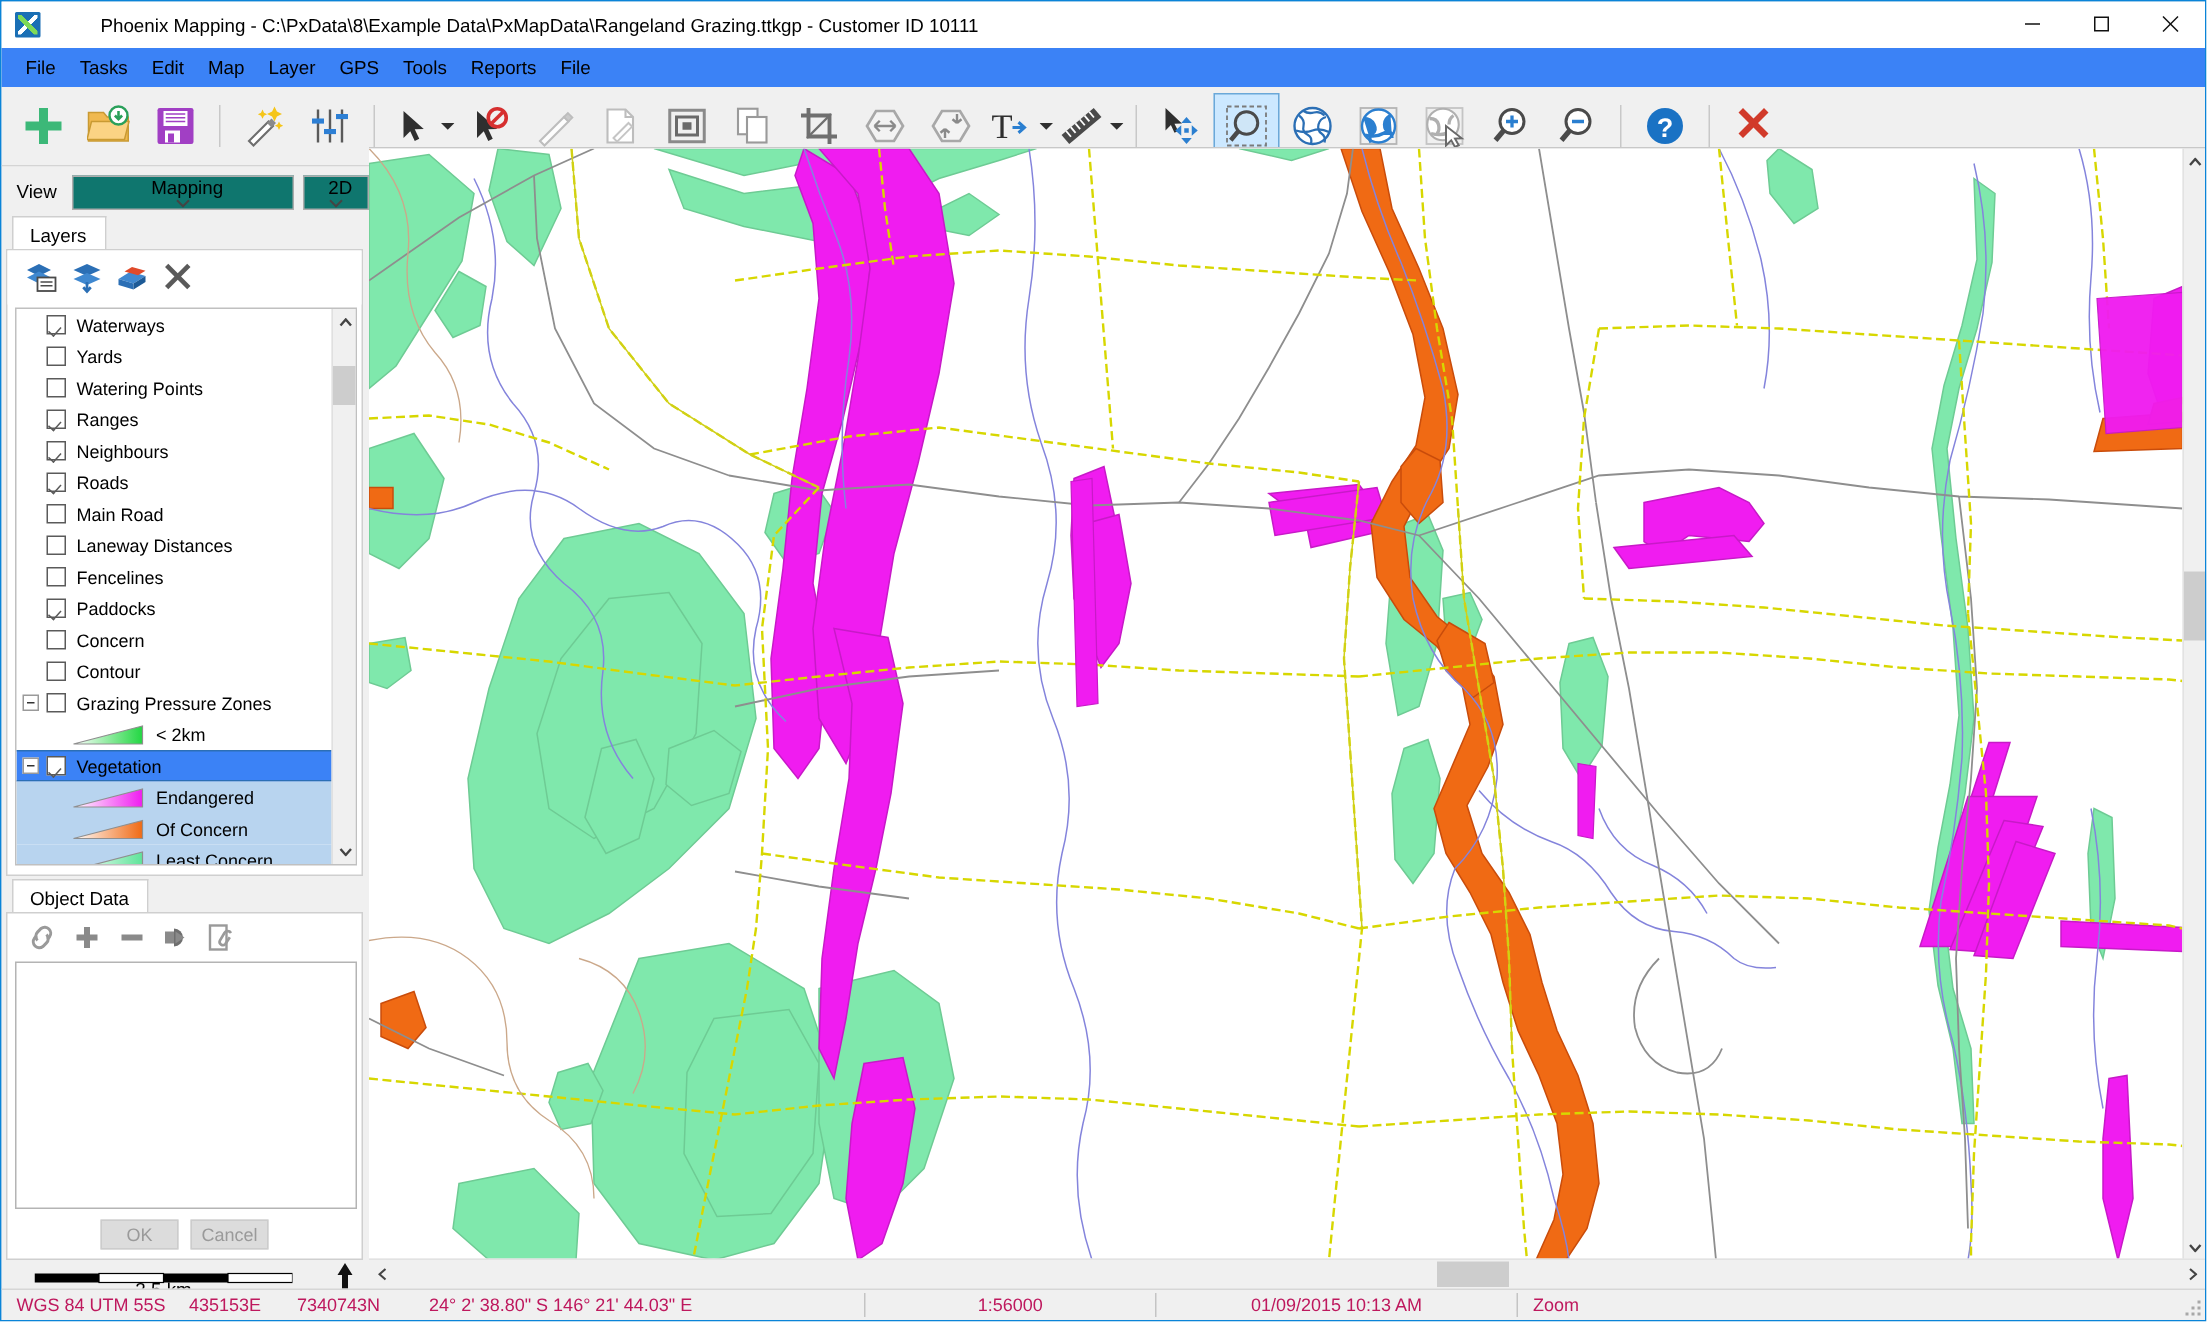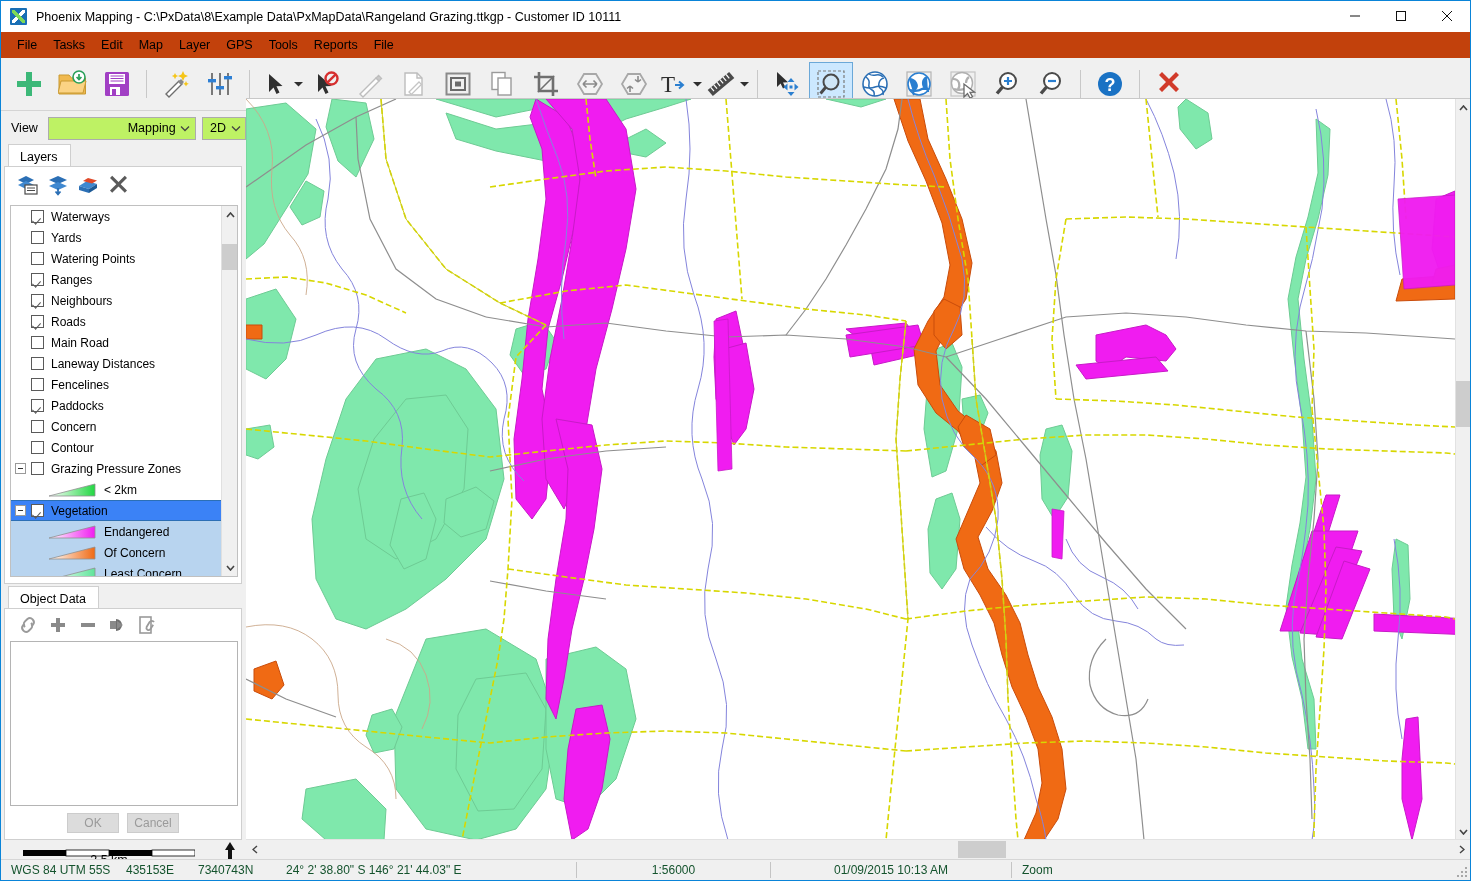--- a/index.html
+++ b/index.html
@@ -13,21 +13,21 @@
     width: 1471px; height: 881px;
     overflow: hidden;
     border: 1px solid #0a84d8;
     background: #f0f0f0;
   }
 
   
   #titlebar {
     position: absolute; left: 0; top: 0; width: 1469px; height: 31px;
     background: #ffffff;
-    display: flex; align-items: center;
+    display: flex; align-items: center; gap: 31px;
   }
   #app-icon {
     width: 17px; height: 17px; margin-left: 9px; margin-right: 9px;
     background: #1a6fb5; position: relative; flex: none;
     border-radius: 1px;
   }
   #app-icon:after {
     content: "";
     position: absolute; left: 2px; top: 2px; width: 13px; height: 13px;
     background:
@@ -40,21 +40,21 @@
   .wbtn {
     width: 46px; height: 30px; display: flex; align-items: center;
     justify-content: center; flex: none; cursor: default;
   }
   .wbtn svg { display: block; }
   #wincontrols { position: absolute; right: 0; top: 0; display: flex; }
 
   
   #menubar {
     position: absolute; left: 0; top: 31px; width: 1469px; height: 26px;
-    background: #c2410c; display: flex; align-items: center;
+    background: #3b82f6; display: flex; align-items: center;
     padding-left: 8px;
   }
   .menu-item {
     font-size: 12.5px; color: #000; padding: 3px 8px; cursor: default;
     white-space: nowrap;
   }
 
   
   #toolbar {
     position: absolute; left: 0; top: 57px; width: 1469px; height: 53px;
@@ -74,27 +74,27 @@
   .caret { width: 11px; flex: none; display:flex; align-items:center; justify-content:center; cursor: default;}
   .caret svg { display:block; }
 
   
   #leftpanel {
     position: absolute; left: 0; top: 110px; width: 245px; height: 748px;
     background: #f0f0f0;
   }
   #viewrow {
     position: absolute; left: 0; top: 3px; height: 28px; width: 245px;
-    display: flex; align-items: center; text-align: right;
+    display: flex; align-items: center;
   }
   #viewlabel { font-size: 12.5px; margin-left: 10px; margin-right: 10px; color: #000; }
   .combo {
-    height: 23px; background: #bef264; border: 1px solid #acacac;
+    height: 23px; background: #0f766e; border: 1px solid #acacac;
     display: flex; align-items: center; position: relative; cursor: default;
-    font-size: 12.5px; color: #000;
+    font-size: 12.5px; color: #000; flex-direction: column;
   }
   .combo .ctext { padding-left: 6px; flex: 1; white-space: nowrap; }
   .combo .carr { width: 19px; display:flex; align-items:center; justify-content:center; }
   #view-combo { width: 150px; }
   #dim-combo { width: 45px; margin-left: 6px; }
 
   
   #layers-tabstrip {
     position: absolute; left: 0; top: 33px; width: 245px; height: 22px;
   }
@@ -226,21 +226,21 @@
     display:flex; align-items:center; justify-content:center; cursor: default;
   }
   #map-hsb .hthumb {
     position: absolute; top: 1px; height: 17px; background: #cdcdcd; cursor: default;
   }
 
   
   #statusbar {
     position: absolute; left: 0; bottom: 0; width: 1469px; height: 21px;
     background: #f0f0f0; border-top: 1px solid #d6d6d6;
-    display: flex; align-items: center; font-size: 12px; color: #14532d;
+    display: flex; align-items: center; font-size: 12px; color: #be185d;
   }
   .sb-cell { padding: 0 10px; white-space: nowrap; height: 21px; display:flex; align-items:center; }
   .sb-div { width: 1px; height: 16px; background: #c4c4c4; flex: none; }
   #sb-grip { position: absolute; right: 2px; bottom: 2px; width: 12px; height: 12px; }
 </style>
 </head>
 <body>
 
 <div id="app">
 

